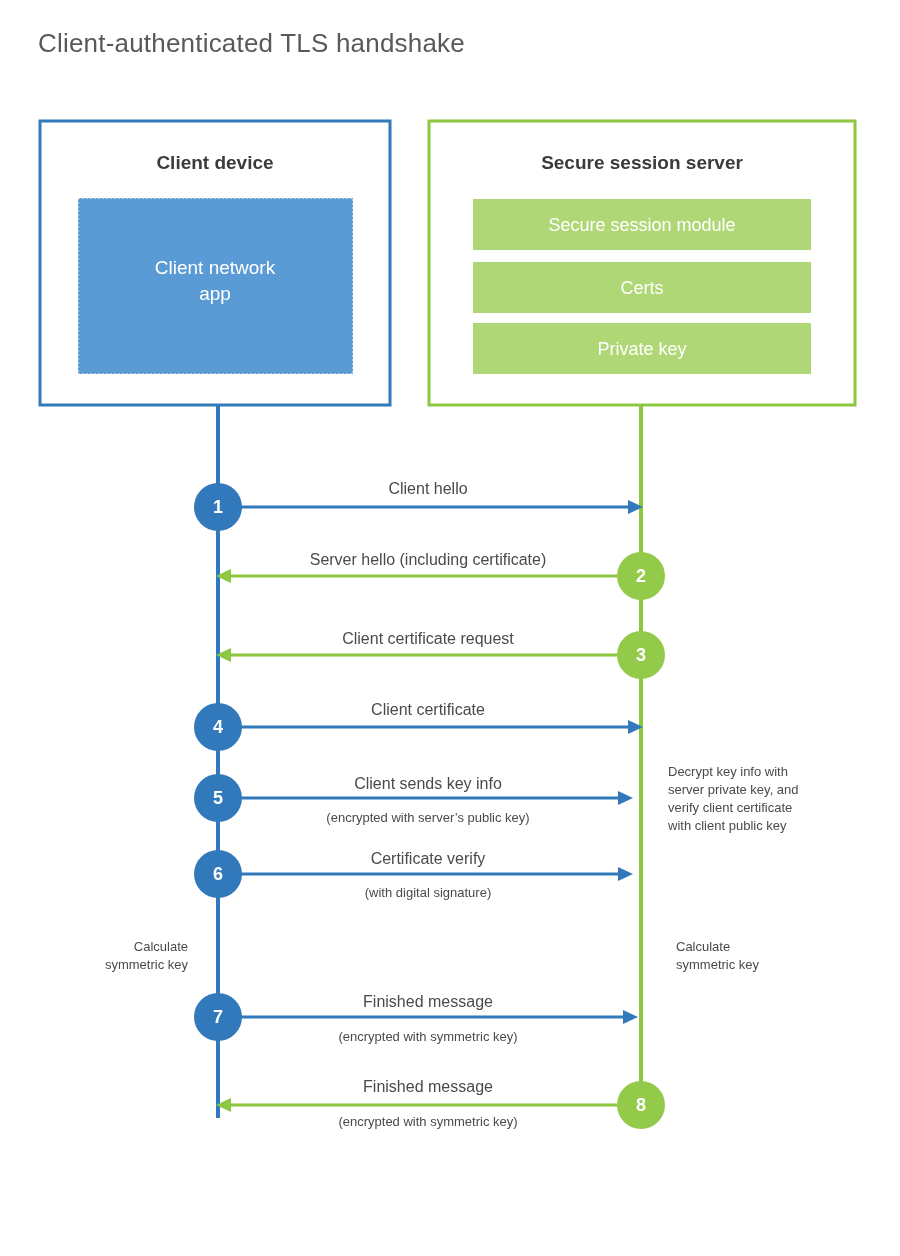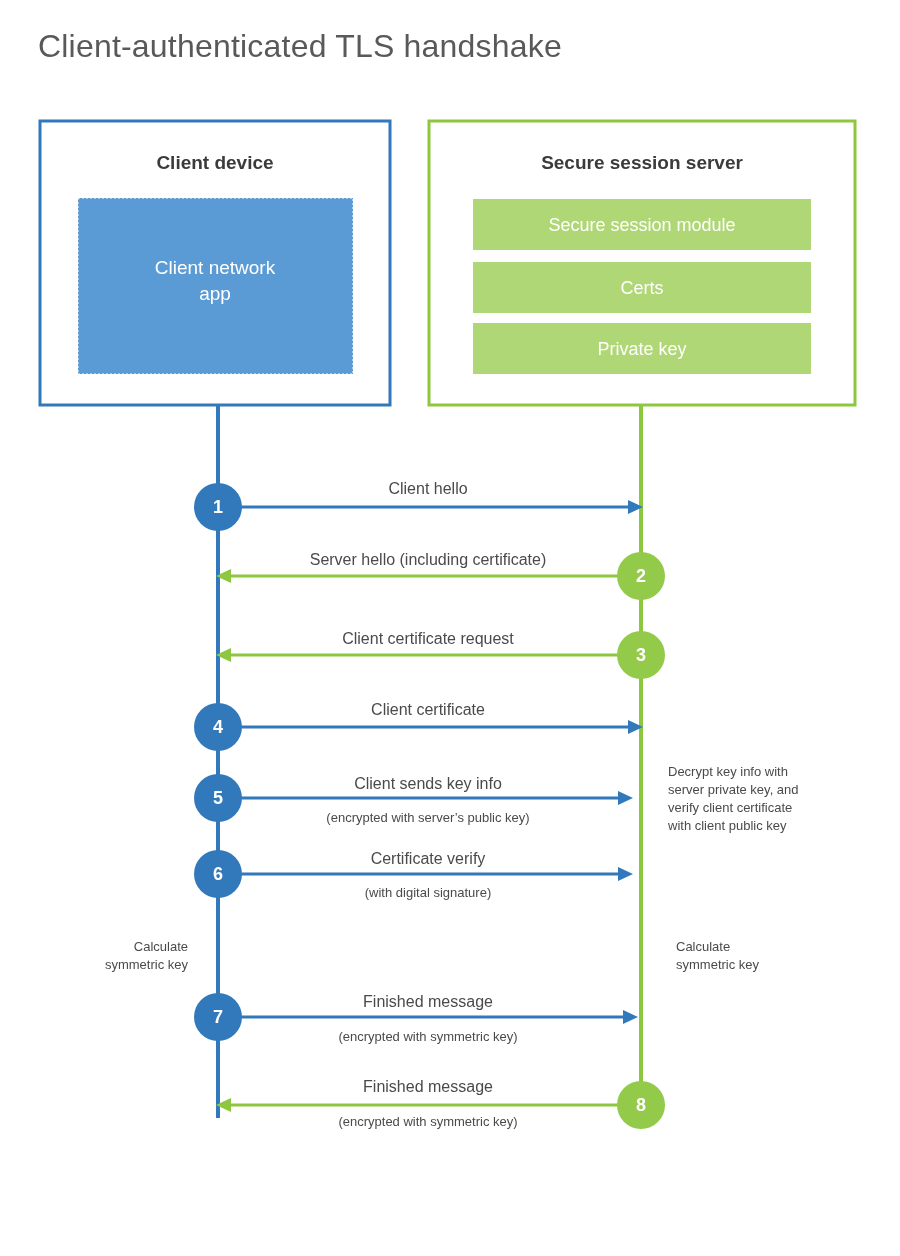--- a/index.html
+++ b/index.html
@@ -16,21 +16,21 @@
   }
   #diagram-root {
     position: relative;
     width: 900px;
     height: 1256px;
   }
   .page-title {
     position: absolute;
     left: 38px;
     top: 28px;
-    font-size: 32px;
+    font-size: 26px;
     font-weight: 400;
     color: #58595b;
     letter-spacing: 0.2px;
     white-space: nowrap;
   }
   svg.canvas {
     position: absolute;
     left: 0;
     top: 0;
   }

